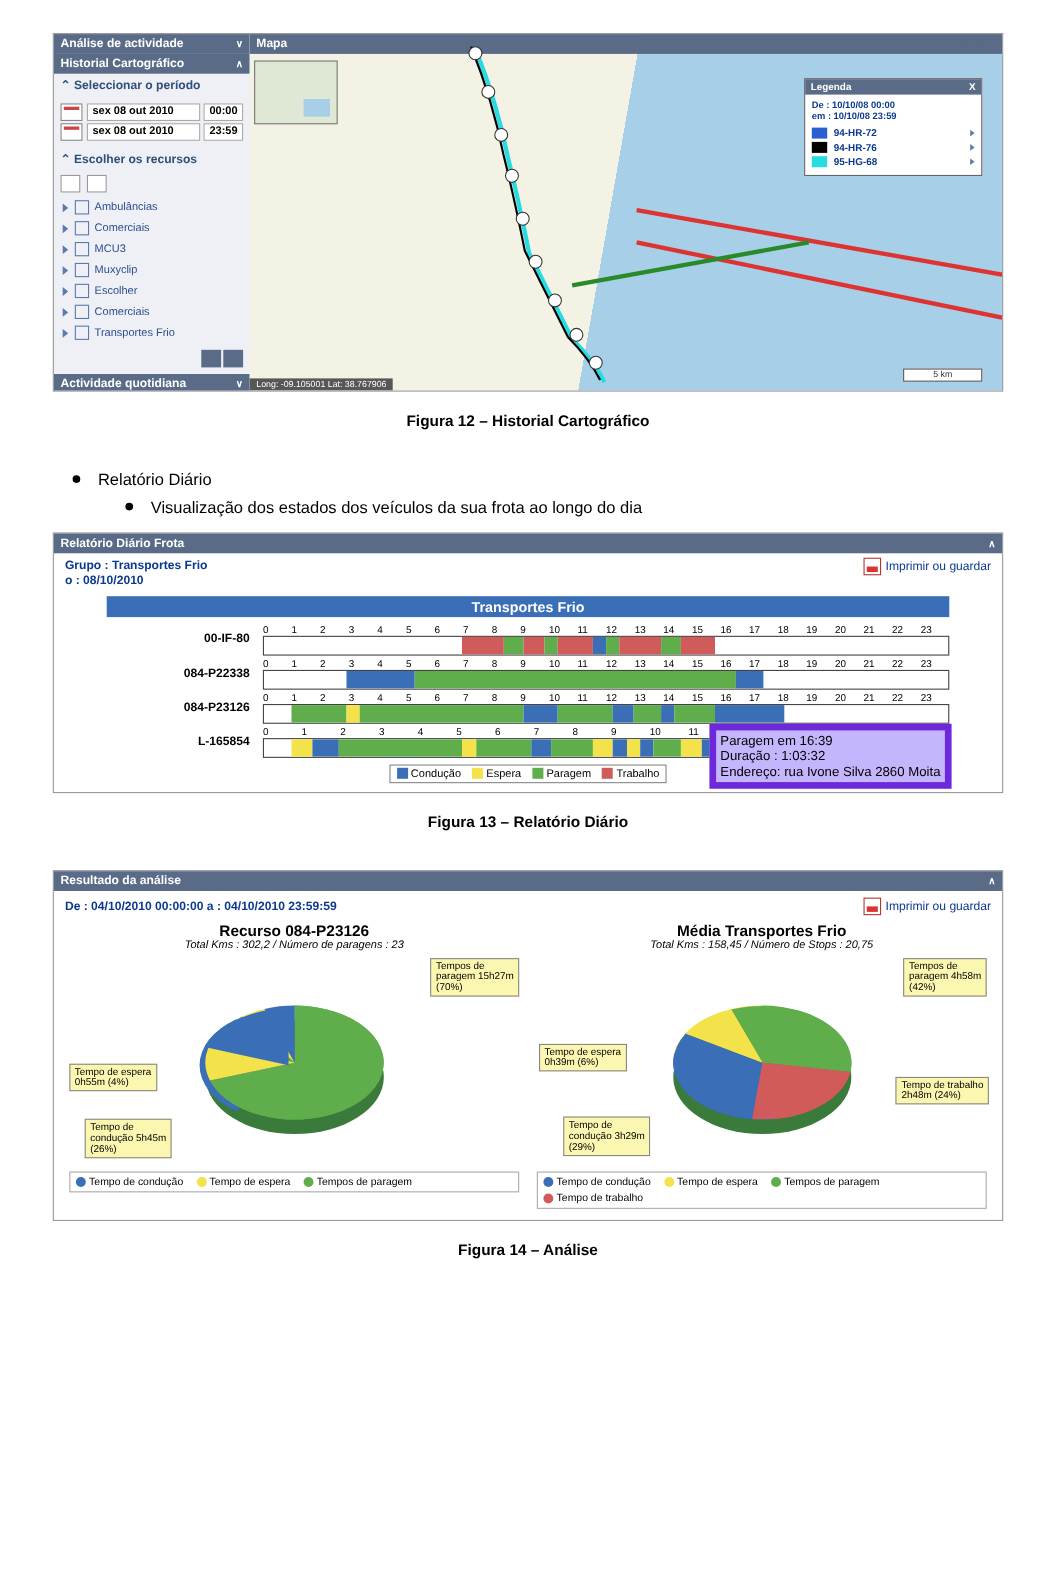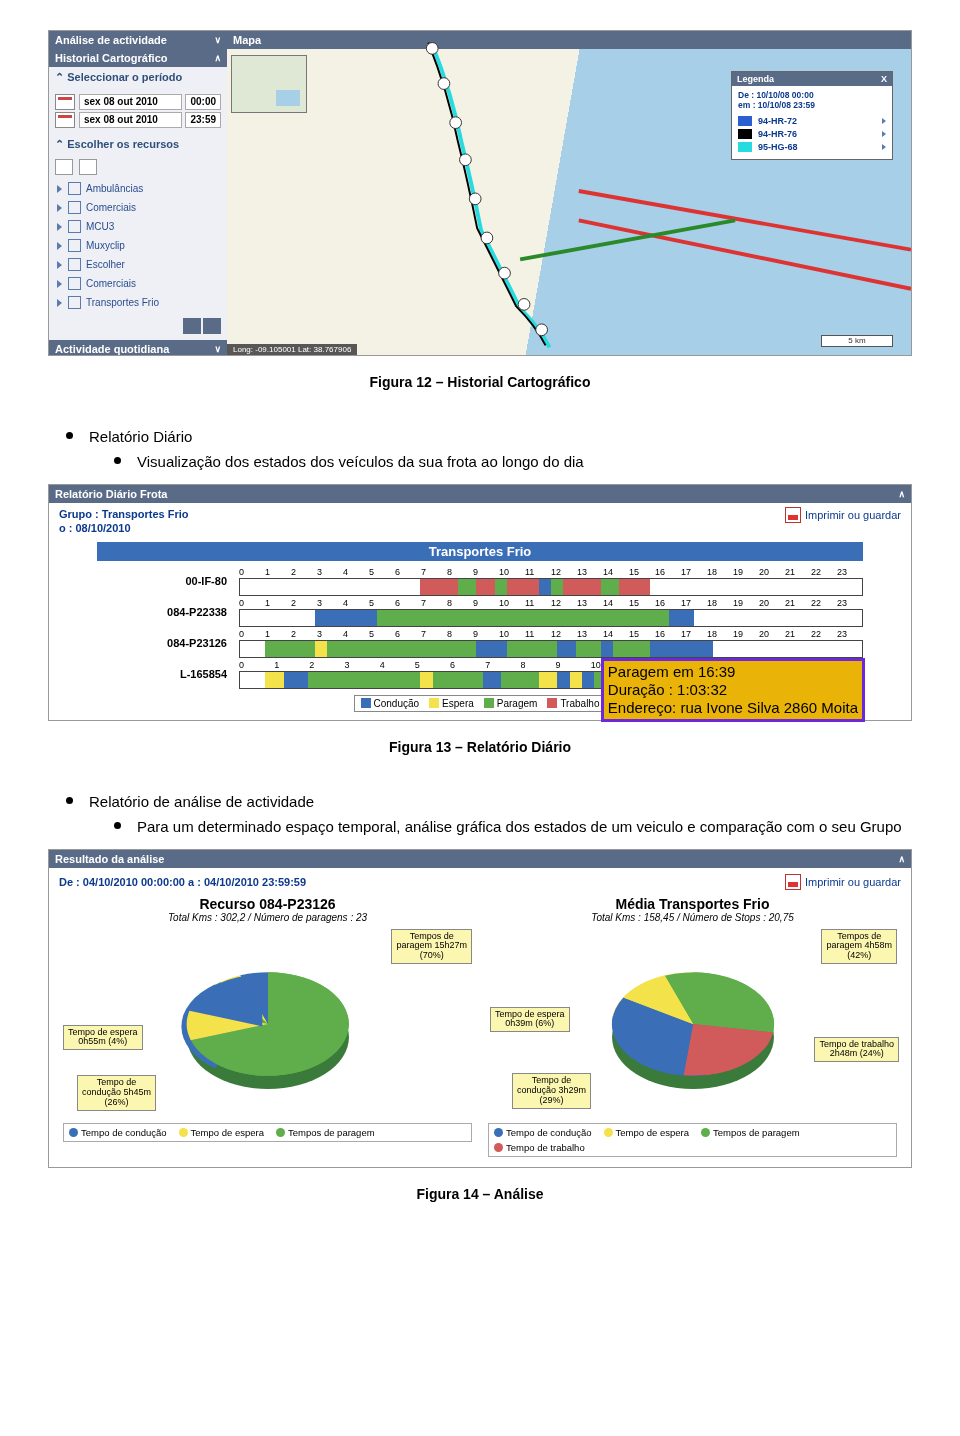--- a/index.html
+++ b/index.html
@@ -59,36 +59,36 @@
   .blue-title{background:#3a6fb7;color:#fff;font-weight:bold;text-align:center;padding:2px 0;font-size:13px;margin:2px 48px}
   .timeline-block{margin:6px 48px}
   .tl-row{display:flex;align-items:center;margin:2px 0}
   .tl-label{width:130px;text-align:right;padding-right:12px;font-weight:bold;font-size:11px}
   .tl-chart{position:relative;flex:1}
   .tl-axis{display:flex;justify-content:space-between;font-size:9px;color:#000;padding:0 0 1px 0}
   .tl-axis span{width:4.16%;text-align:left}
   .tl-bar{height:16px;border:1px solid #444;position:relative;display:flex;overflow:hidden;background:#fff}
   .seg{height:100%}
   .c-blue{background:#3a6fb7}.c-yel{background:#f4e24b}.c-grn{background:#5fae4b}.c-red{background:#d15a5a}
-  .tooltip{position:absolute;right:-2px;top:-2px;background:#eab308;border:3px solid #6d28d9;font-size:15px;padding:2px 4px;white-space:nowrap;line-height:1.2;z-index:5}
+  .tooltip{position:absolute;right:-2px;top:-2px;background:#c4b5fd;border:6px solid #6d28d9;font-size:12px;padding:2px 4px;white-space:nowrap;line-height:1.2;z-index:5}
   .legend2{display:flex;gap:10px;justify-content:center;border:1px solid #888;padding:2px 6px;width:max-content;margin:6px auto 8px auto;font-size:10px}
   .legend2 span{display:flex;align-items:center;gap:3px}
   .legend2 i{width:10px;height:10px;display:inline-block}
 
   
   .shot3{border:1px solid #999;font-size:10px;margin-top:6px;padding-bottom:10px}
   .shot3-top{display:flex;justify-content:space-between;align-items:center;padding:6px 10px}
   .shot3-top .when{color:#0b398e;font-weight:bold;font-size:11px}
   .pies{display:flex;gap:8px;padding:0 10px}
   .pie-panel{flex:1;position:relative}
   .pie-title{text-align:center;font-weight:bold;font-size:14px}
   .pie-sub{text-align:center;font-style:italic;font-size:10px;margin-bottom:6px}
   .pie-wrap{position:relative;height:190px}
   .pie-svg{position:absolute;left:50%;top:50%;transform:translate(-50%,-50%)}
-  .callout{position:absolute;background:#fbf6b0;border:1px solid #888;font-size:9px;padding:2px 4px;line-height:1.1;text-align:center;white-space:nowrap}
+  .callout{position:absolute;background:#fbf6b0;border:1px solid #888;font-size:9px;padding:2px 4px;line-height:1.1;text-align:left;white-space:nowrap}
   .pie-legend{border:1px solid #aaa;padding:3px 5px;margin:4px 4px 0 4px;font-size:9.5px;display:flex;flex-wrap:wrap;gap:4px 12px}
   .pie-legend span{display:flex;align-items:center;gap:3px}
   .pie-legend i{width:9px;height:9px;border-radius:50%;display:inline-block}
 </style>
 </head>
 <body>
 
 <div class="page">
 
 <div class="shot1">
@@ -437,30 +437,20 @@
   <div class="legend2" id="legend2">
         <span><i style="background:#3a6fb7"></i>Condução</span>
         <span><i style="background:#f4e24b"></i>Espera</span>
         <span><i style="background:#5fae4b"></i>Paragem</span>
         <span><i style="background:#d15a5a"></i>Trabalho</span>
       </div>
 </div>
 
 <div class="figure-caption">Figura 13 – Relatório Diário</div>
 
-<div class="bullet-section">
-  <div class="bullet-row">
-        <span class="bullet-dot"></span>
-        <span class="bullet-text">Relatório de análise de actividade</span>
-      </div>
-  <div class="bullet-row sub-bullet">
-        <span class="bullet-dot"></span>
-        <span class="bullet-text">Para um determinado espaço temporal, análise gráfica dos estados de um veiculo e comparação com o seu Grupo</span>
-      </div>
-</div>
 
 <div class="shot3">
   <div class="panel-header">
         <span>Resultado da análise</span>
         <span class="chev">∧</span>
       </div>
   <div class="shot3-top">
     <div class="when">De : 04/10/2010 00:00:00   a : 04/10/2010 23:59:59</div>
     <div class="print-link">
           <span class="pdf"></span>

